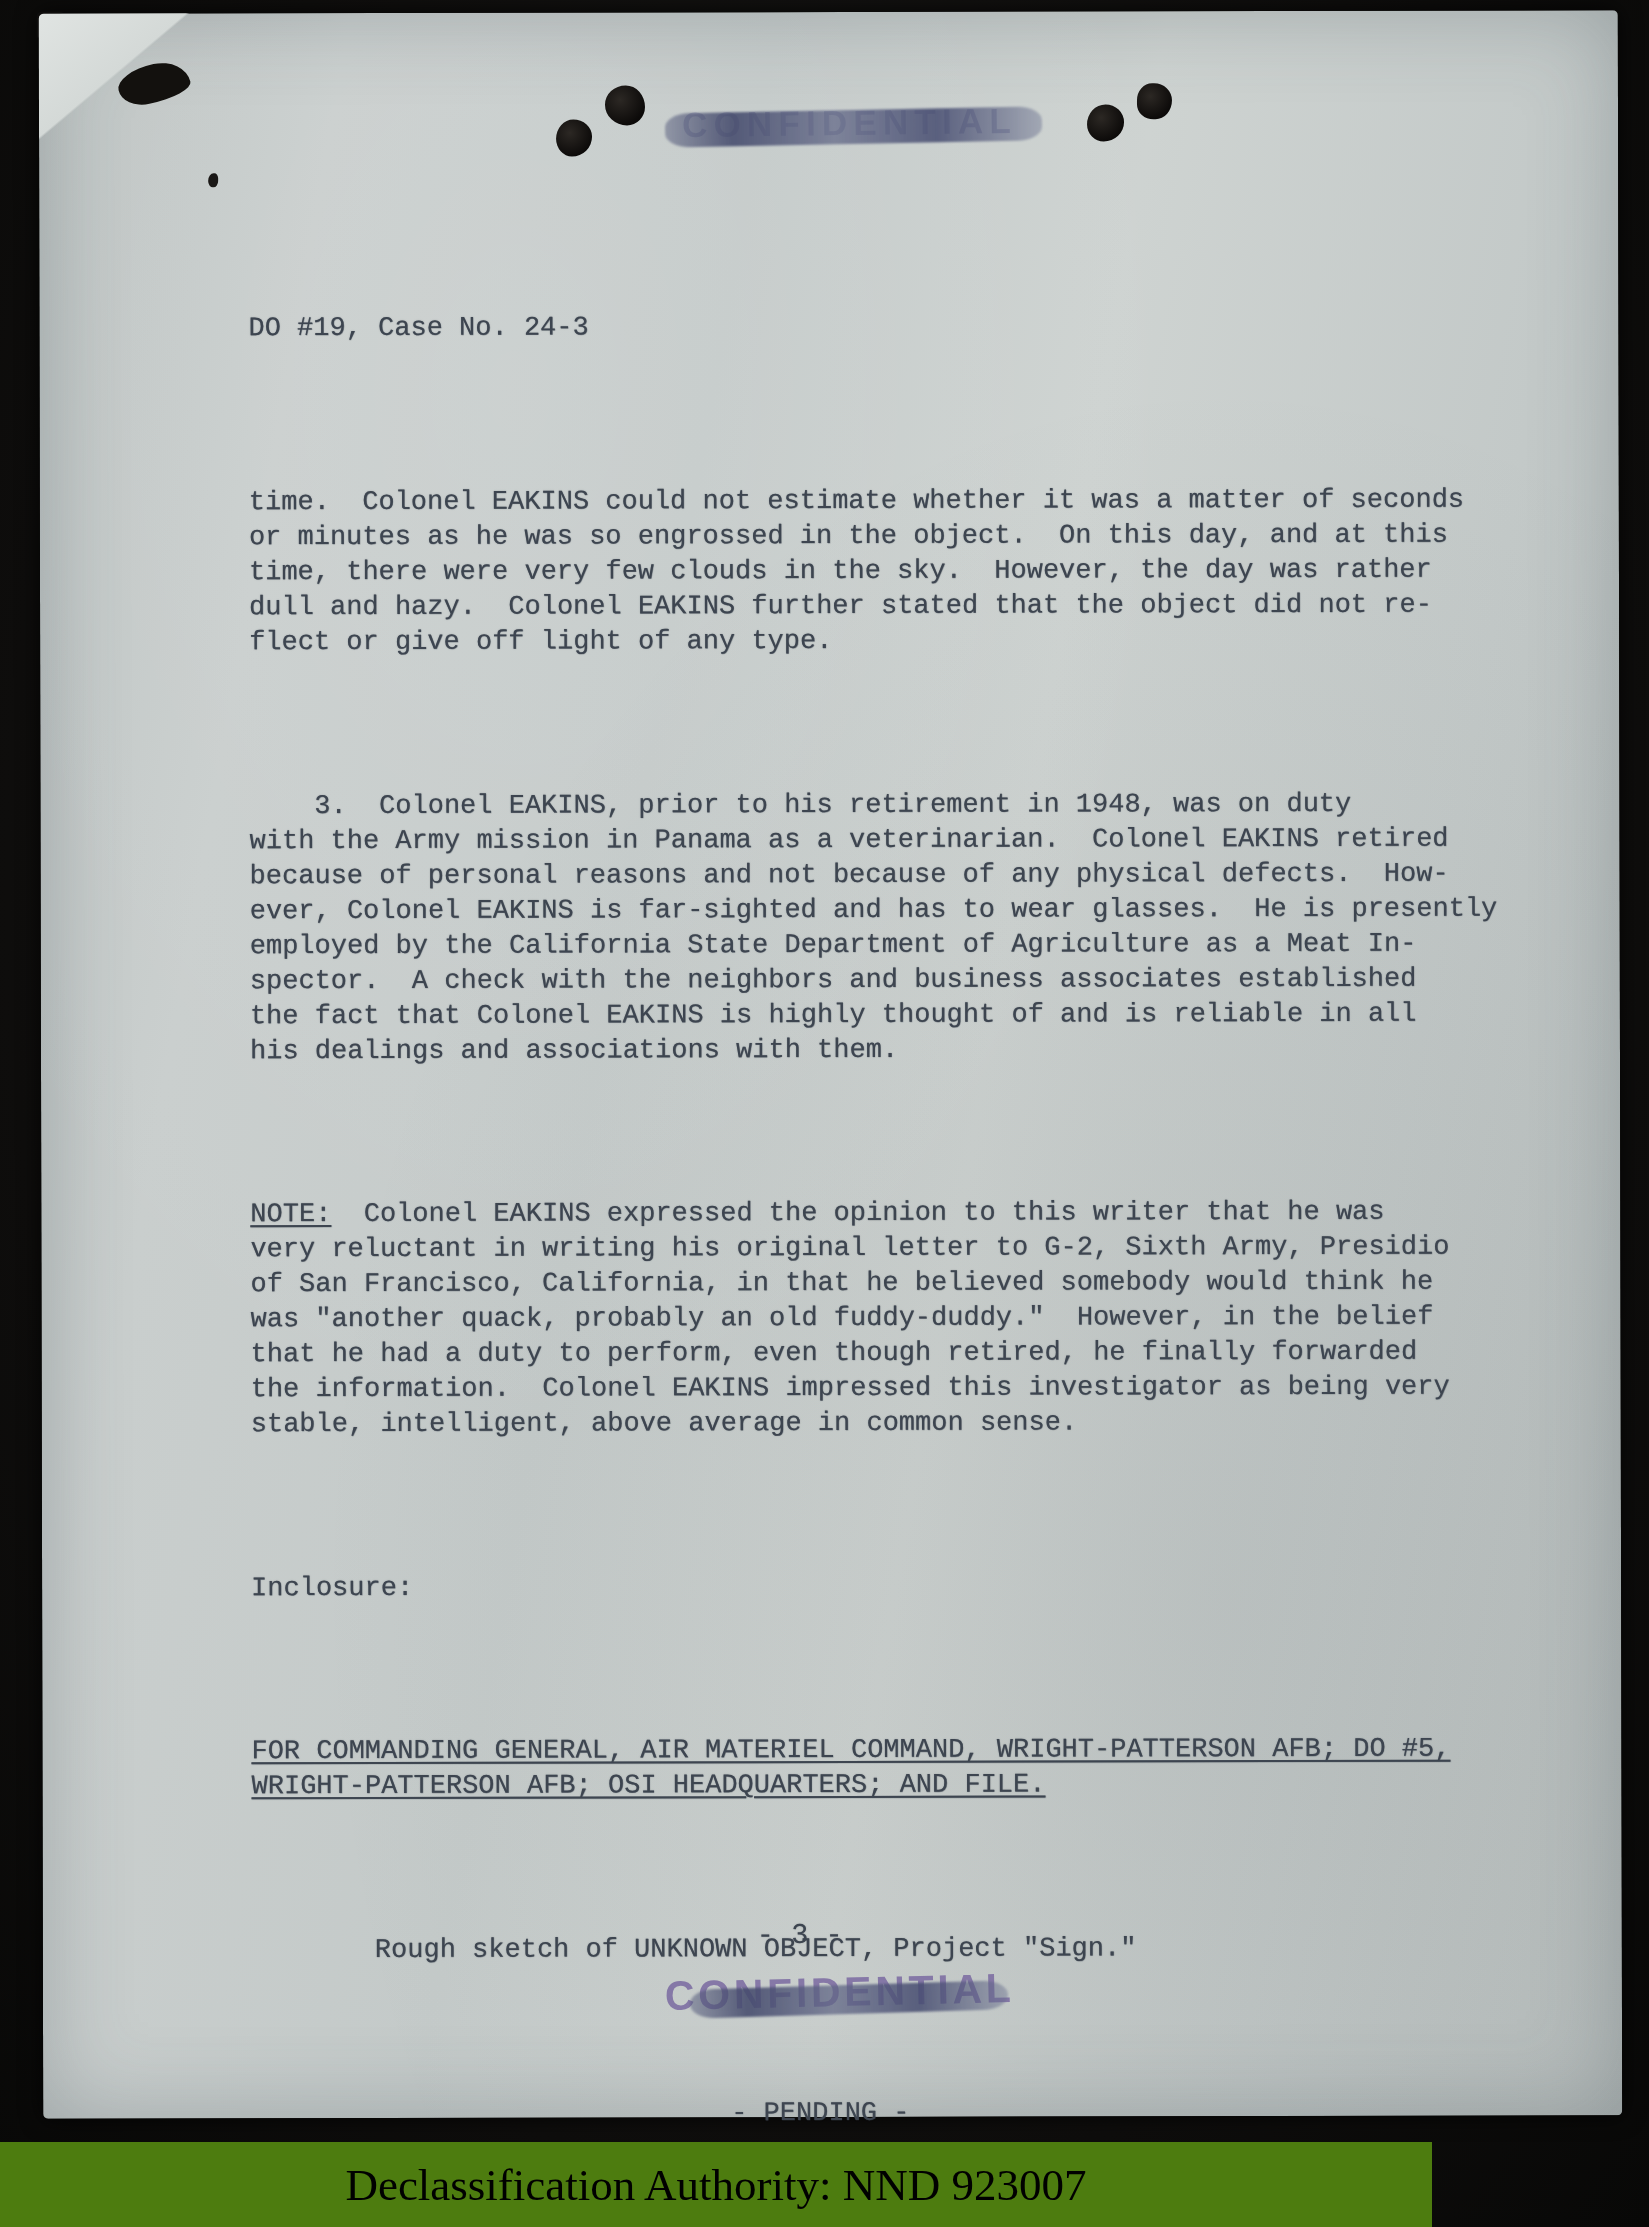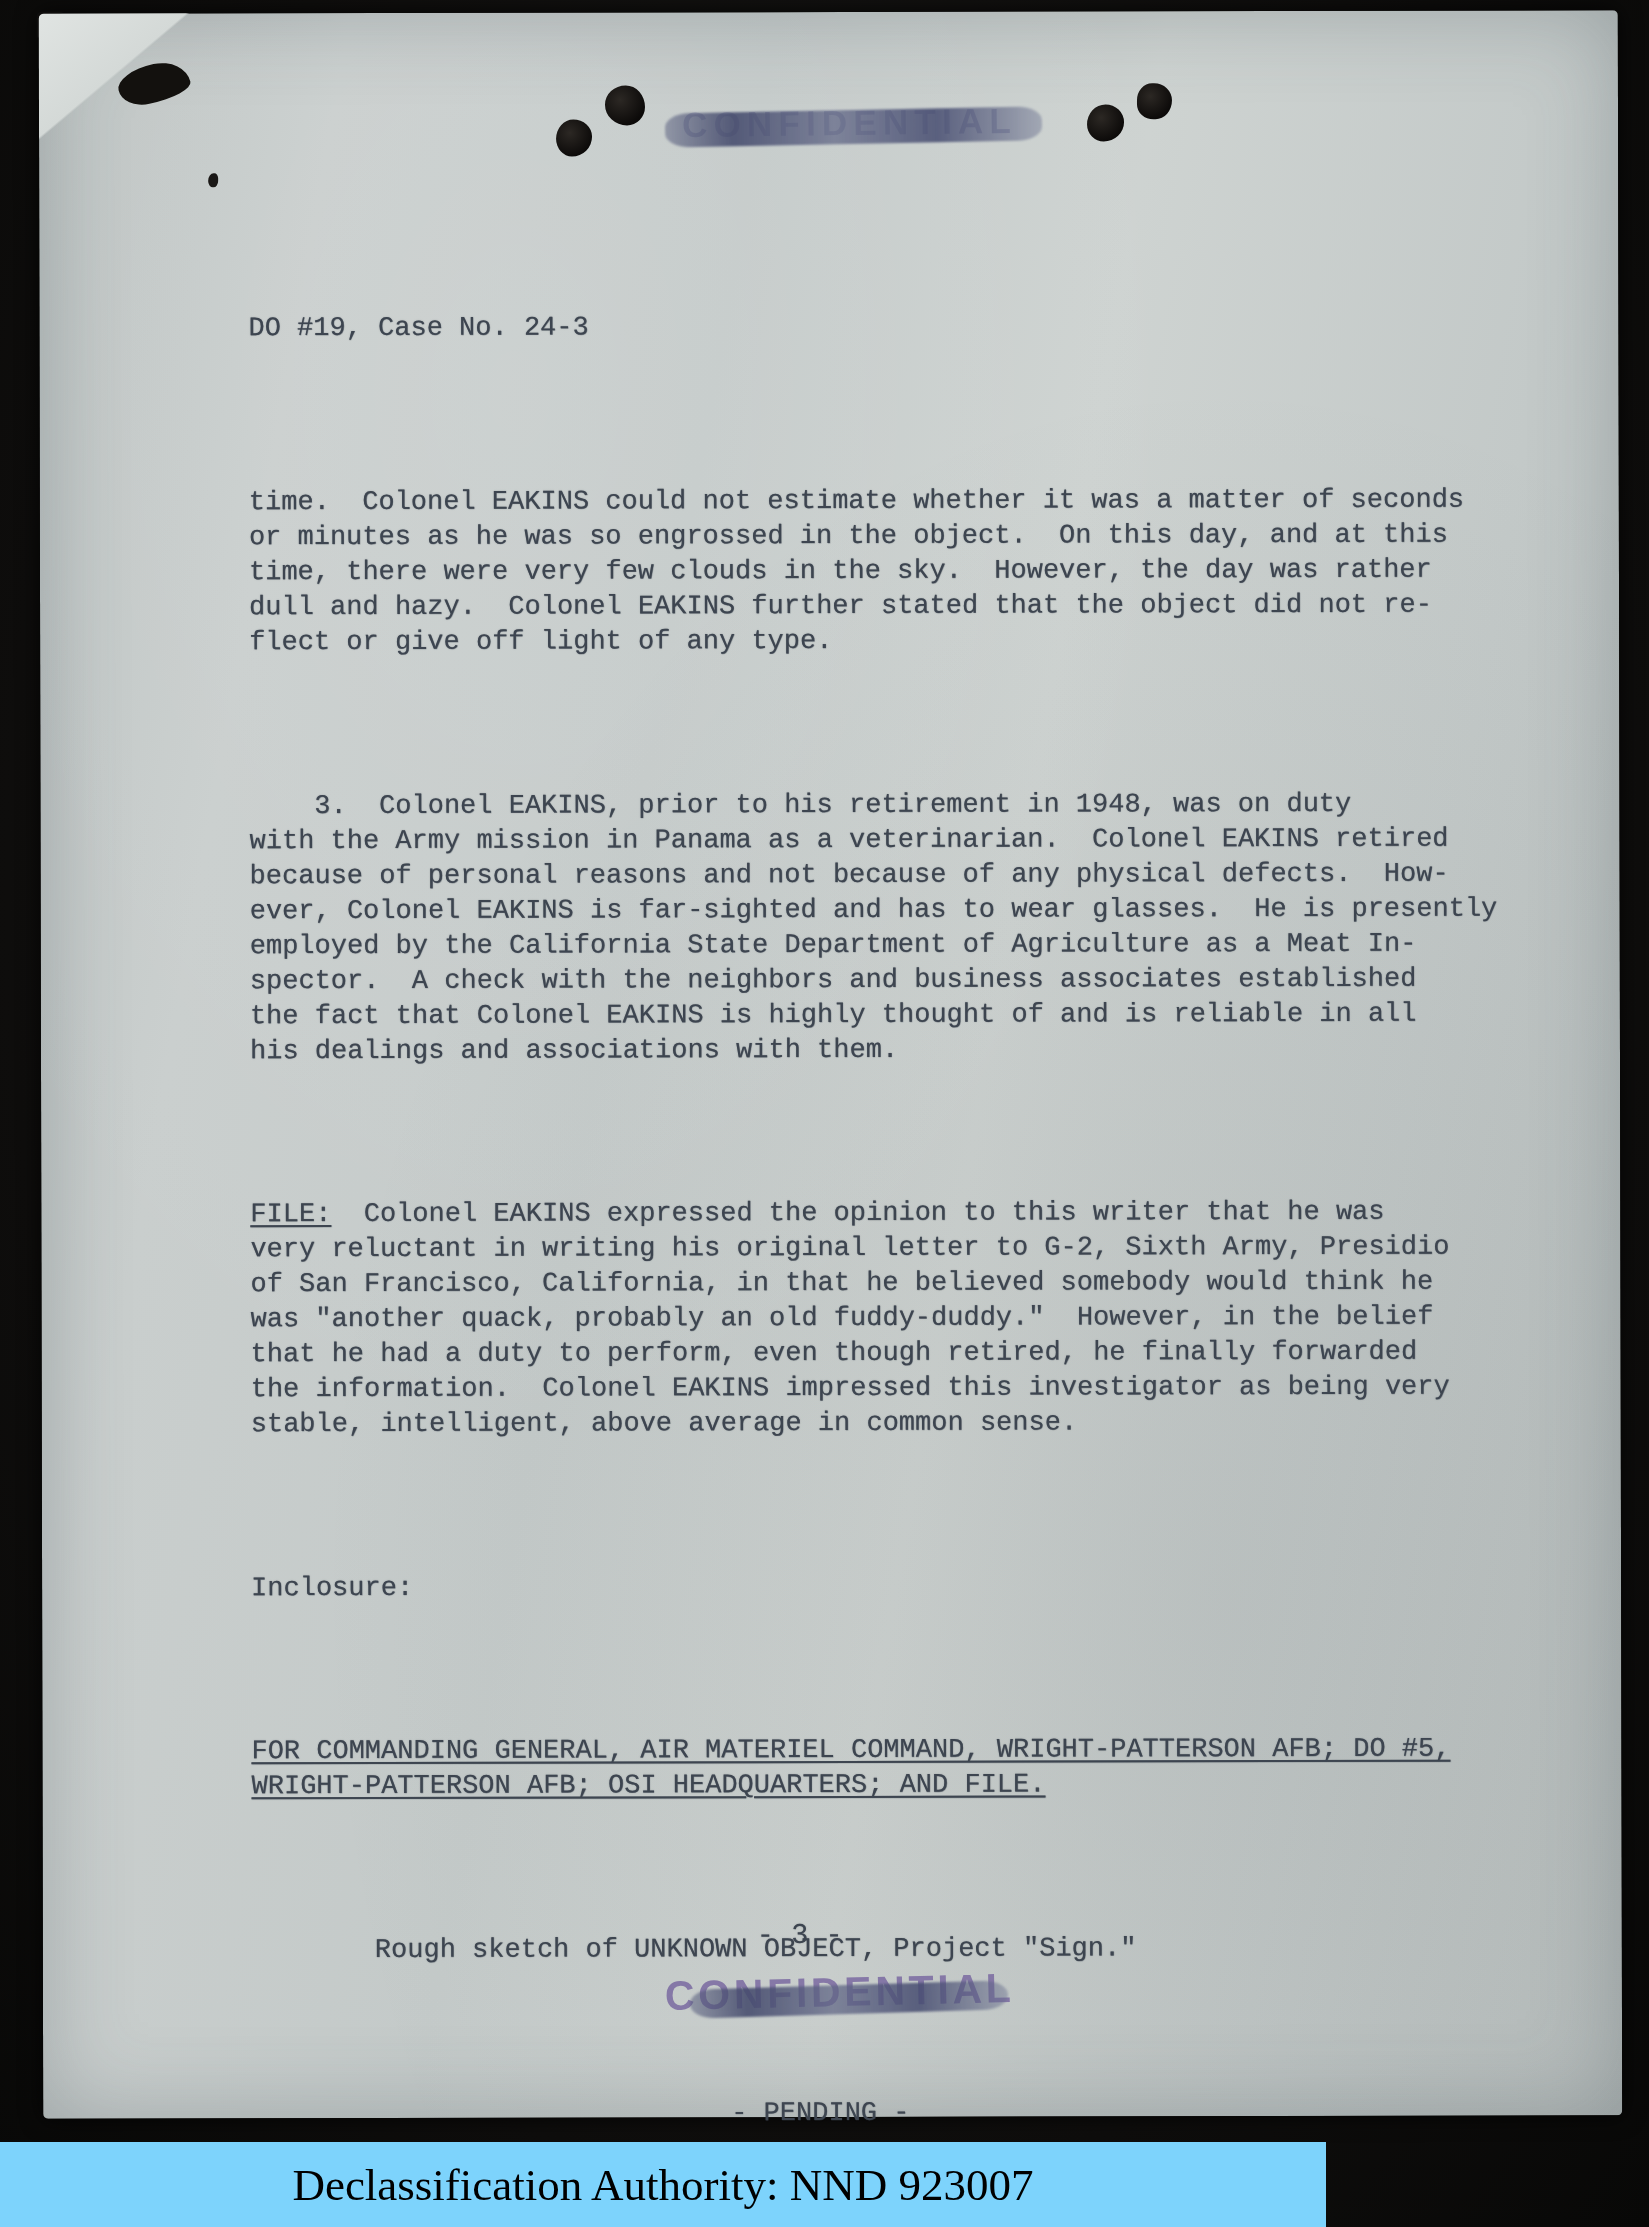--- a/index.html
+++ b/index.html
@@ -108,22 +108,22 @@
   .page-number {
     position:absolute; left:714px; top:1907px;
     font-family:"Liberation Mono","DejaVu Sans Mono", monospace;
     font-size:28.6px; color:#3d4550;
     text-shadow: 0 0 1.2px rgba(61,69,80,0.5);
     white-space:pre;
   }
 
   
   .footer-band {
-    position:absolute; left:0; top:2142px; width:1326px; height:86px;
-    background:#7dd3fc;
+    position:absolute; left:0; top:2142px; width:1432px; height:86px;
+    background:#4d7c0f;
     display:flex; align-items:center; justify-content:center;
   }
   .footer-text {
     font-family:"Liberation Serif","DejaVu Serif", serif;
     font-size:45px; color:#000000;
   }
 </style>
 </head>
 <body>
 
@@ -153,21 +153,21 @@
 
     <div class="block">    3.  Colonel EAKINS, prior to his retirement in 1948, was on duty
 with the Army mission in Panama as a veterinarian.  Colonel EAKINS retired
 because of personal reasons and not because of any physical defects.  How-
 ever, Colonel EAKINS is far-sighted and has to wear glasses.  He is presently
 employed by the California State Department of Agriculture as a Meat In-
 spector.  A check with the neighbors and business associates established
 the fact that Colonel EAKINS is highly thought of and is reliable in all
 his dealings and associations with them.</div>
 
-    <div class="block"><span class="u">FILE:</span><span>  Colonel EAKINS expressed the opinion to this writer that he was
+    <div class="block"><span class="u">NOTE:</span><span>  Colonel EAKINS expressed the opinion to this writer that he was
 very reluctant in writing his original letter to G-2, Sixth Army, Presidio
 of San Francisco, California, in that he believed somebody would think he
 was "another quack, probably an old fuddy-duddy."  However, in the belief
 that he had a duty to perform, even though retired, he finally forwarded
 the information.  Colonel EAKINS impressed this investigator as being very
 stable, intelligent, above average in common sense.</span></div>
 
     <div class="block">Inclosure:</div>
 
     <div class="block"><span class="u">FOR COMMANDING GENERAL, AIR MATERIEL COMMAND, WRIGHT-PATTERSON AFB; DO #5,</span>

